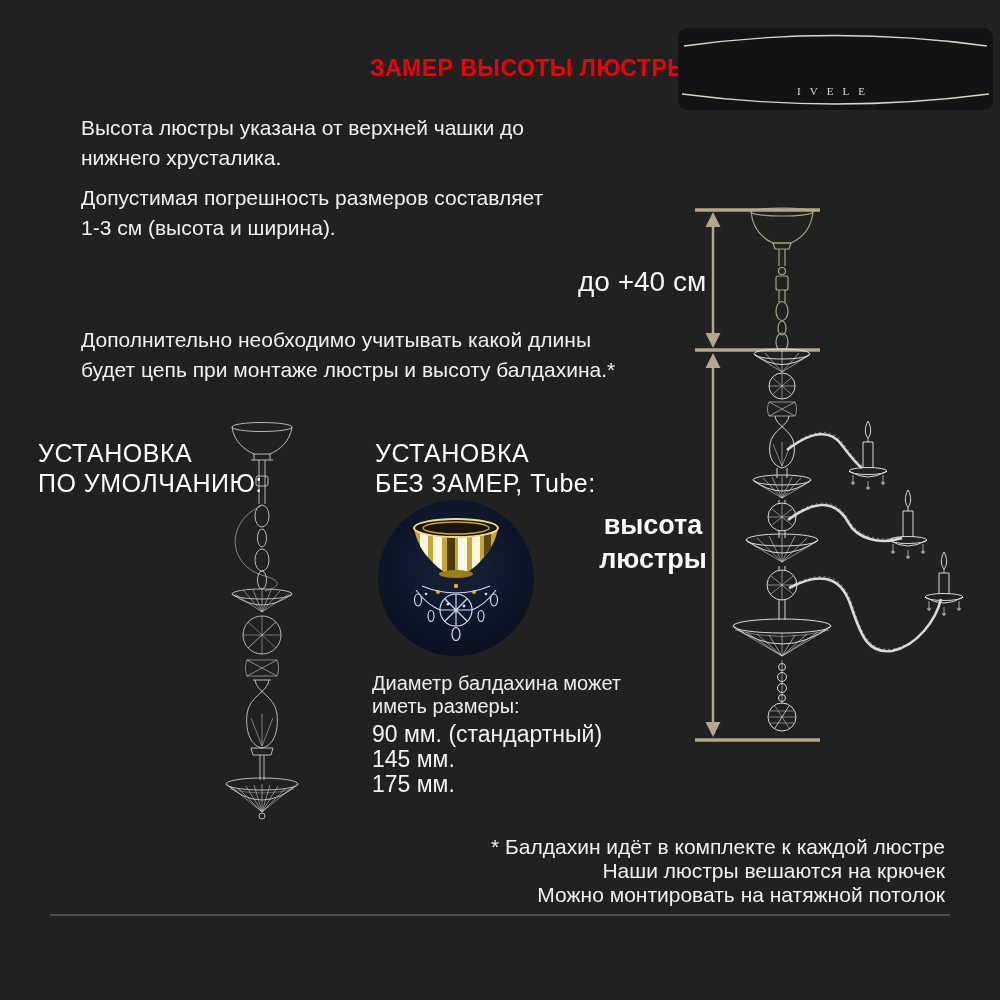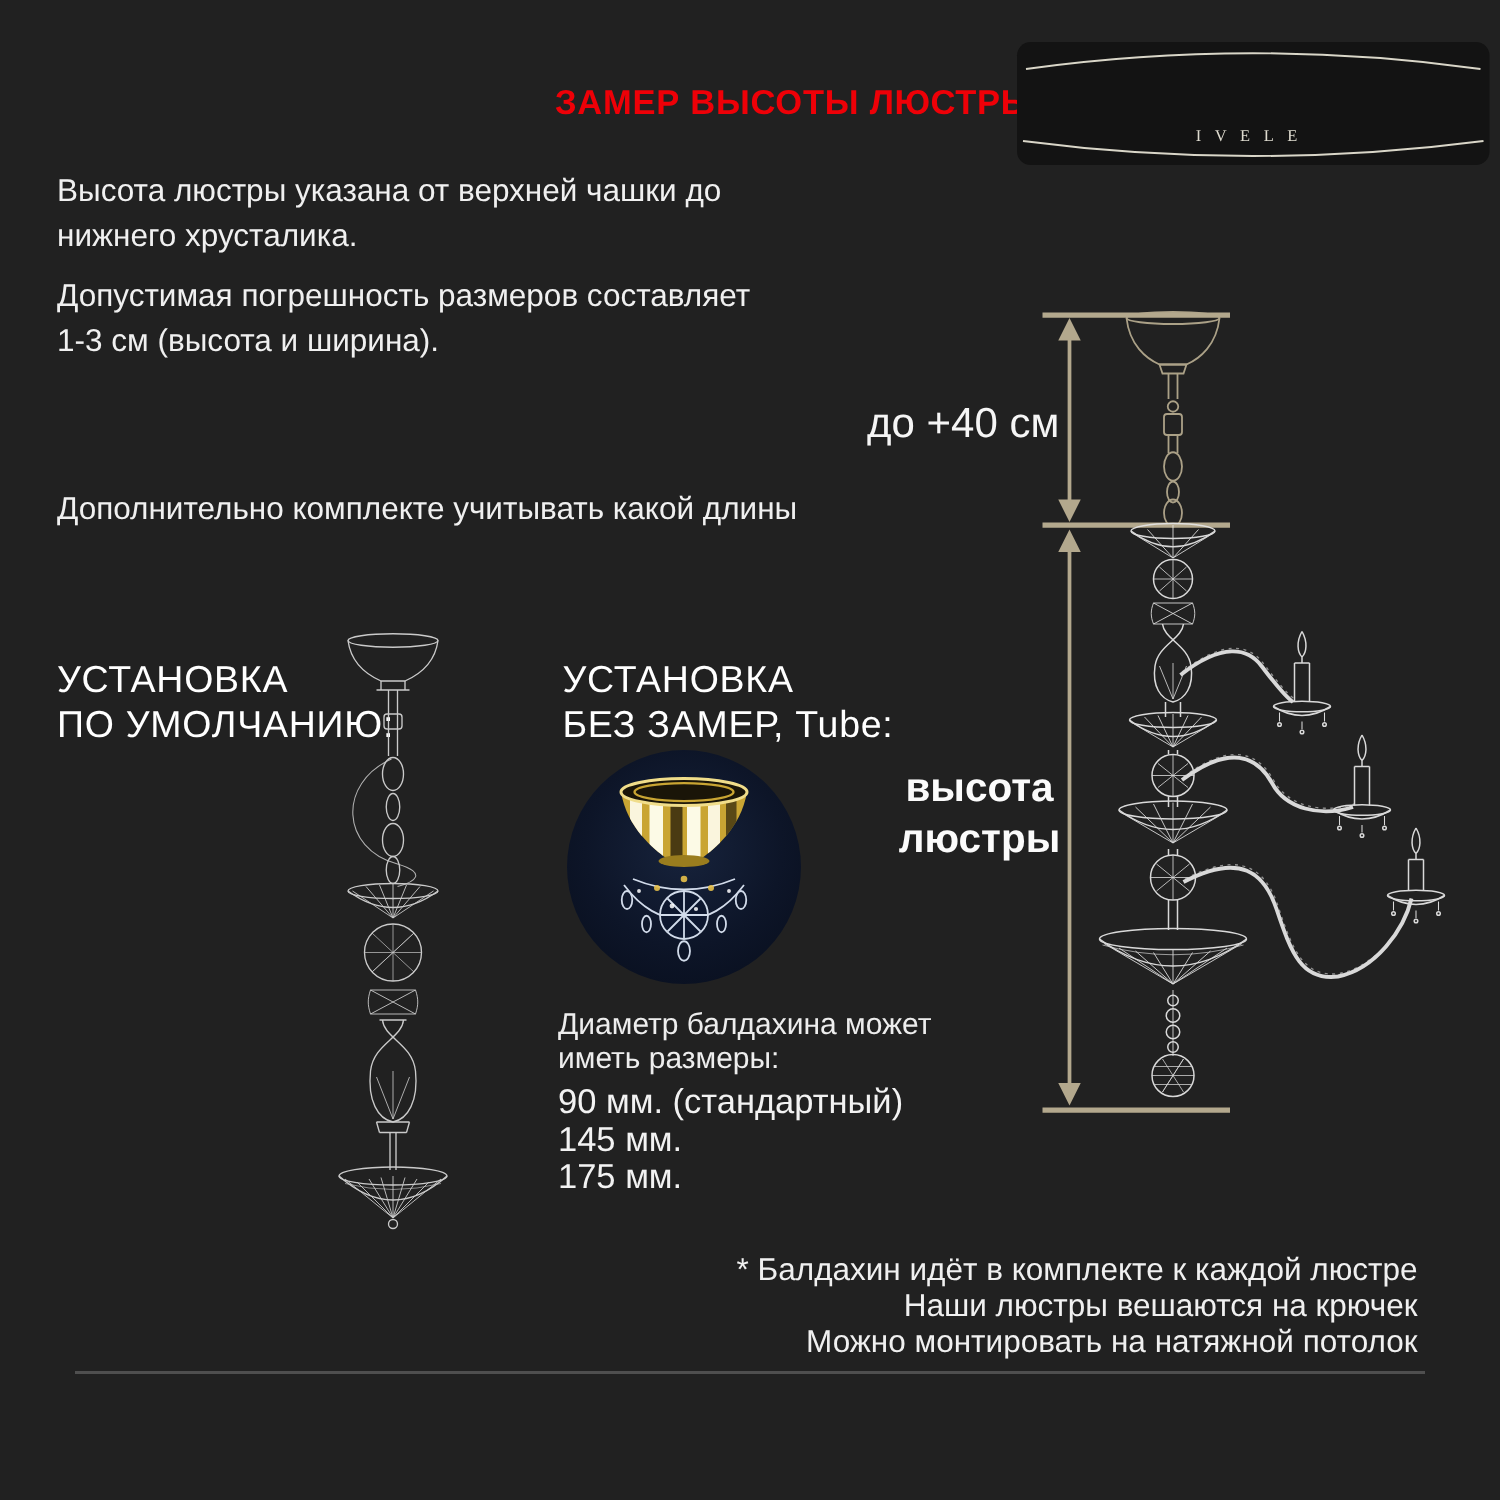--- a/index.html
+++ b/index.html
@@ -1,20 +1,20 @@
 <!DOCTYPE html>
 <html><head>
 <meta charset="utf-8">
 <style>
   html,body{margin:0;padding:0;background:#161616;}
   .page{position:relative;width:1000px;height:1000px;background:#212121;overflow:hidden;
         font-family:"Liberation Sans",sans-serif;color:#efefef;}
   .abs{position:absolute;}
   .line{white-space:nowrap;}
-  .para{font-size:21px;line-height:30px;color:#f0f0f0;}
+  .para{font-size:21px;line-height:30px;color:#f0f0f0;margin-left:43px;}
   .heading{font-size:25px;line-height:30px;color:#ffffff;letter-spacing:.5px;}
   .red-title{font-size:23px;font-weight:bold;letter-spacing:.5px;color:#ee0007;}
   .measure-label{font-size:28px;color:#f5f5f5;}
   .height-label{font-size:27px;font-weight:bold;line-height:34px;text-align:center;color:#fbfbfb;}
   .canopy-intro{font-size:20px;line-height:23px;color:#ededed;}
   .canopy-opt{font-size:23px;line-height:25px;color:#f2f2f2;}
   .footnote{font-size:21px;line-height:24px;text-align:right;color:#f0f0f0;}
   .logo-panel{background:#131313;border-radius:9px;}
   .brand-row{display:flex;align-items:center;justify-content:center;
              font-family:"Liberation Serif",serif;font-size:24px;letter-spacing:1px;color:#eae7db;}
@@ -43,21 +43,22 @@
 
   <div class="abs para" style="left:38px;top:113px;">
     <div class="line">Высота люстры указана от верхней чашки до</div>
     <div class="line">нижнего хрусталика.</div>
   </div>
   <div class="abs para" style="left:38px;top:183px;">
     <div class="line">Допустимая погрешность размеров составляет</div>
     <div class="line">1-3 см (высота и ширина).</div>
   </div>
   <div class="abs para" style="left:38px;top:325px;">
-    <div class="line">Дополнительно комплекте учитывать какой длины</div>
+    <div class="line">Дополнительно необходимо учитывать какой длины</div>
+    <div class="line">будет цепь при монтаже люстры и высоту балдахина.*</div>
   </div>
 
   <div class="abs heading" style="left:38px;top:438px;">
     <div class="line">УСТАНОВКА</div>
     <div class="line">ПО УМОЛЧАНИЮ:</div>
   </div>
 
   <div class="abs heading" style="left:375px;top:438px;">
     <div class="line">УСТАНОВКА</div>
     <div class="line">БЕЗ ЗАМЕР, Tube:</div>

